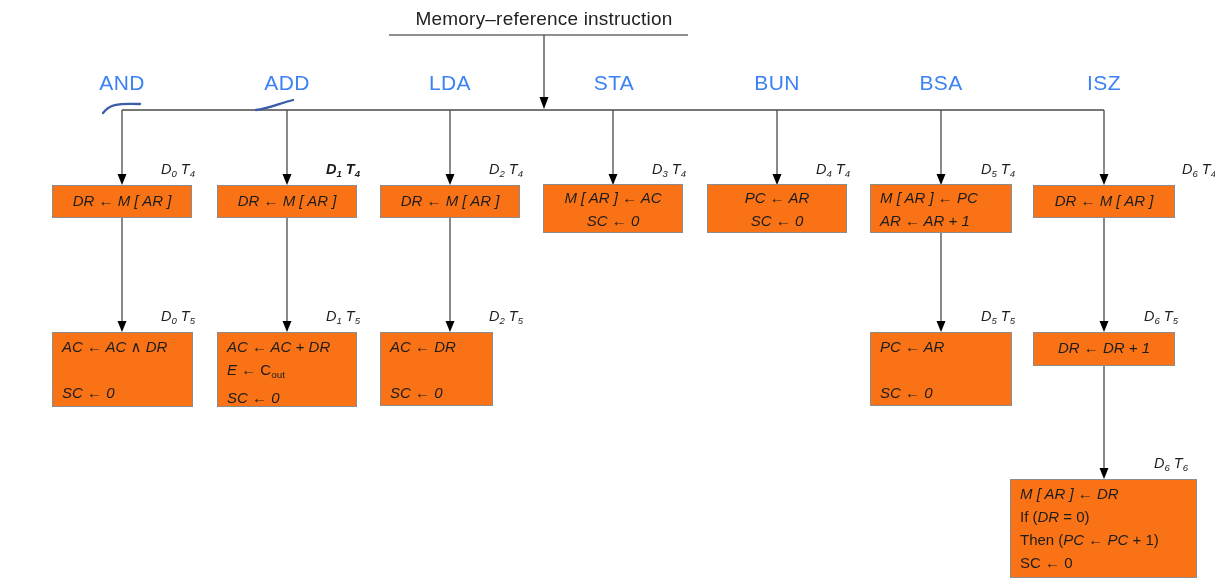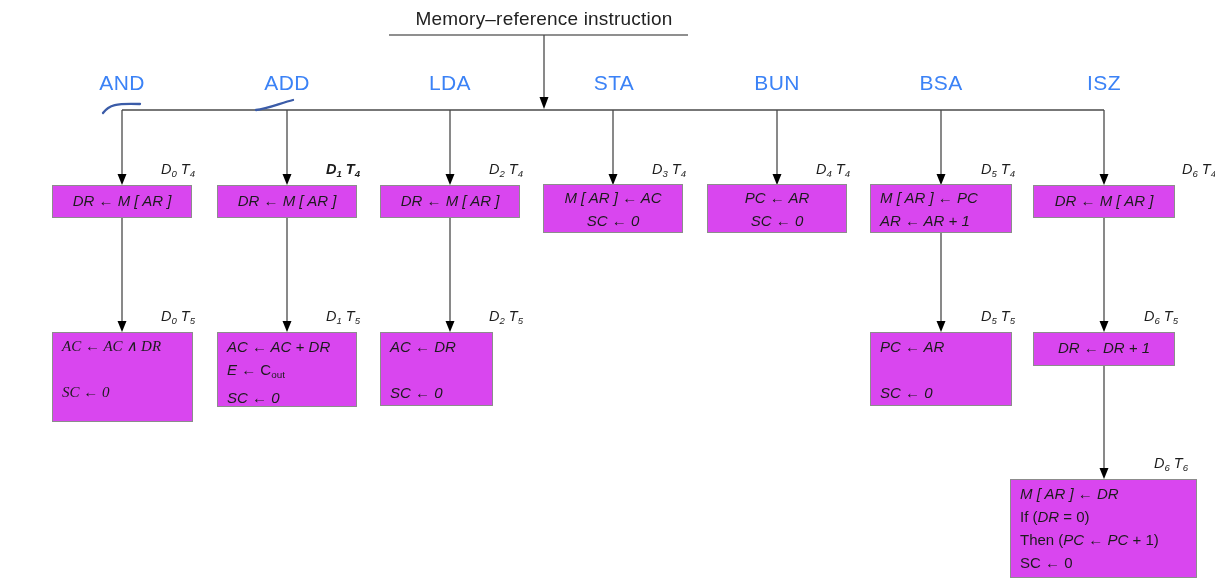--- a/index.html
+++ b/index.html
@@ -10,21 +10,21 @@
   #wires{position:absolute;left:0;top:0;width:1215px;height:587px;}
   .title{
     position:absolute;left:394px;top:8px;width:300px;text-align:center;
     font-size:19px;color:#222;letter-spacing:.2px;
   }
   .col{
     position:absolute;top:71px;width:110px;text-align:center;
     font-size:21px;color:#3b82f6;letter-spacing:.4px;
   }
   .bx{
-    position:absolute;border:1.3px solid #8c8c8c;background:#d946ef;box-sizing:border-box;
+    position:absolute;border:1.3px solid #8c8c8c;background:#f97316;box-sizing:border-box;
     font-size:15px;color:#1c1c1c;
   }
   .bx .line{font-style:italic;white-space:pre;min-height:23px;line-height:23px;}
   .bx.single .line{line-height:30px;min-height:30px;}
   .bx.center{text-align:center;}
   .bx.left .line{padding-left:9px;text-align:left;}
   .bx.pad2{padding-top:1px;}
   .bx.pad3{padding-top:2px;}
   .up{font-style:normal;}
   sub{font-size:66%;vertical-align:-0.3em;}
@@ -129,21 +129,21 @@
     <div class="line">SC ← 0</div>
   </div>
   <div class="bx left pad2" style="left:870px;top:184px;width:142px;height:49px;">
     <div class="line">M [ AR ] ← PC</div>
     <div class="line">AR ← AR + 1</div>
   </div>
   <div class="bx single center" style="left:1033px;top:185px;width:142px;height:33px;">
     <div class="line">DR ← M [ AR ]</div>
   </div>
 
-  <div class="bx left pad3" style="left:52px;top:332px;width:141px;height:90px;font-family:Liberation Serif, serif;">
+  <div class="bx left pad3" style="left:52px;top:332px;width:141px;height:75px;">
     <div class="line">AC ← AC ∧ DR</div>
     <div class="line"></div>
     <div class="line">SC ← 0</div>
   </div>
   <div class="bx left pad3" style="left:217px;top:332px;width:140px;height:75px;">
     <div class="line">AC ← AC + DR</div>
     <div class="line">E ← <span class="up">C</span><sub><span class="up">out</span></sub></div>
     <div class="line">SC ← 0</div>
   </div>
   <div class="bx left pad3" style="left:380px;top:332px;width:113px;height:74px;">

